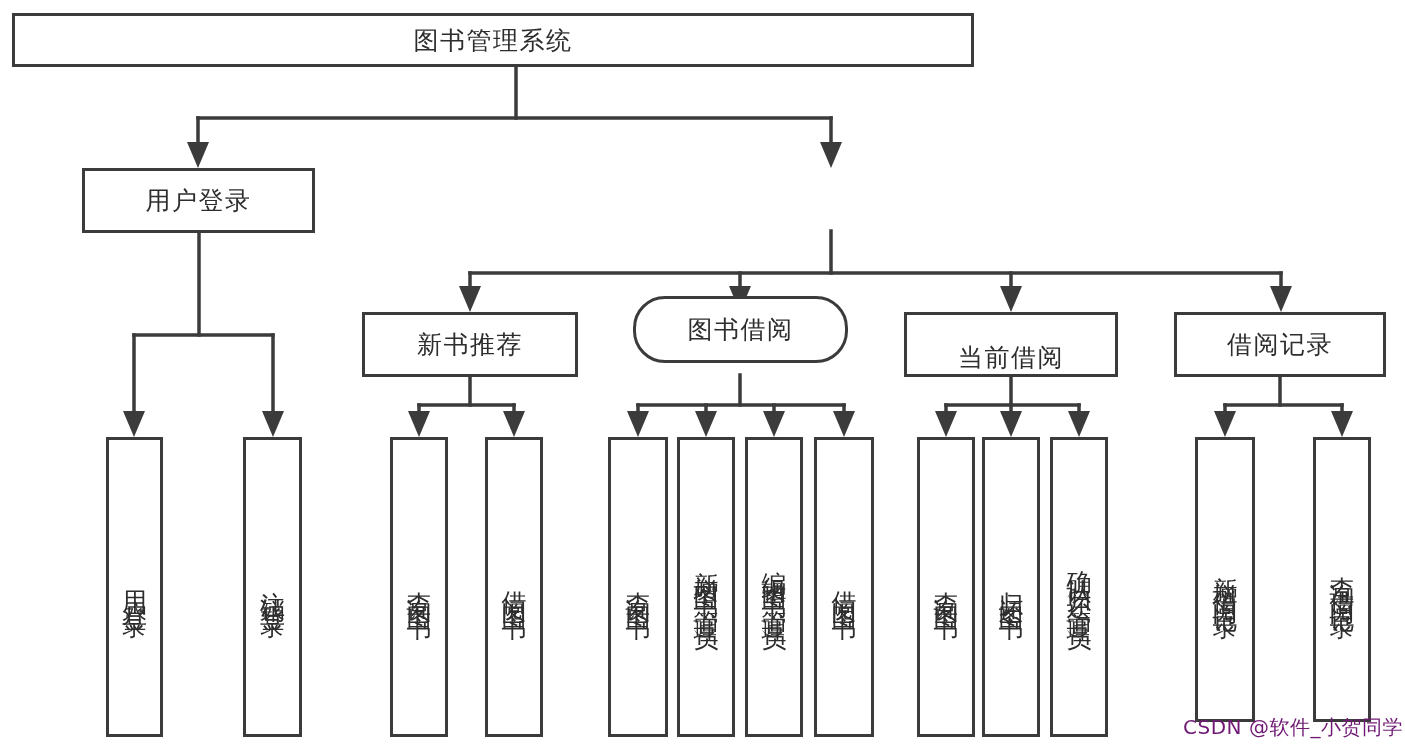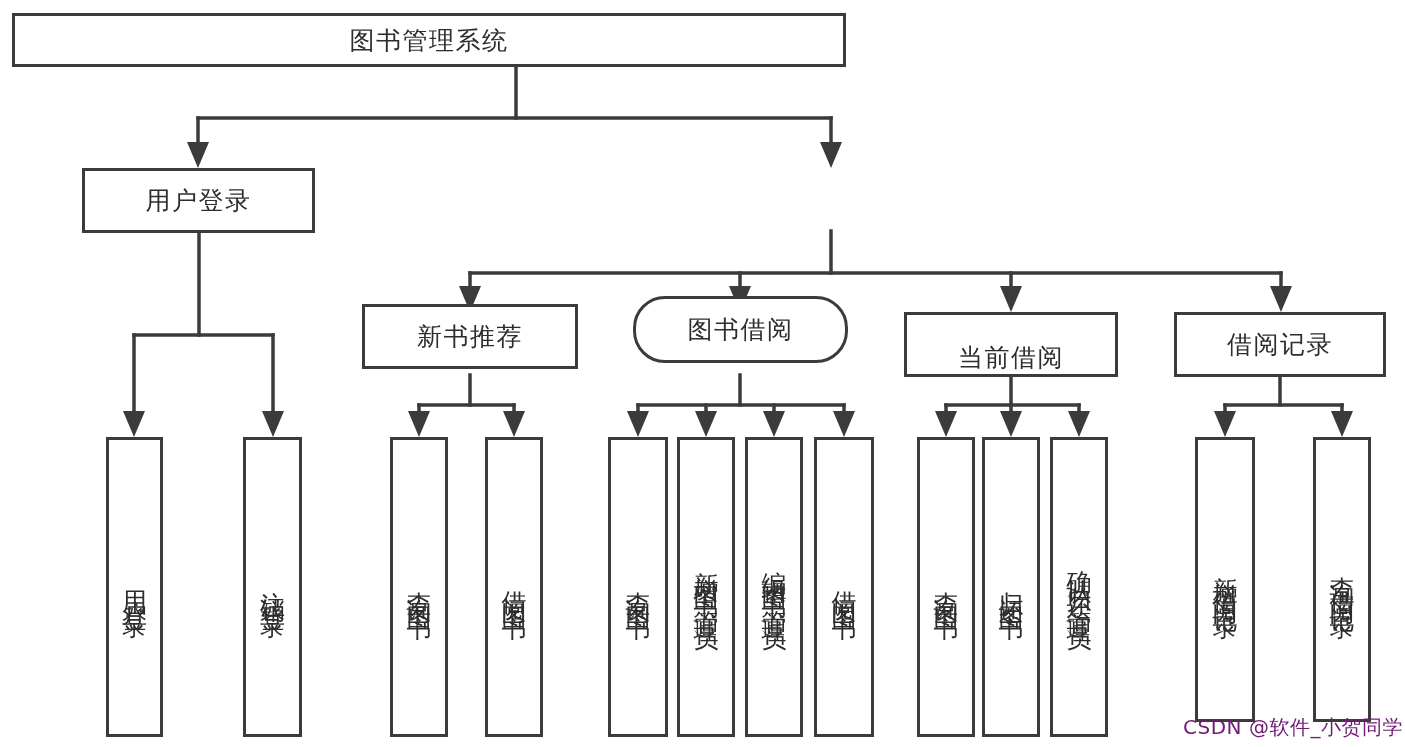--- a/index.html
+++ b/index.html
@@ -125,29 +125,29 @@
       <polygon points="763,411 785,411 774,437"></polygon>
       <polygon points="833,411 855,411 844,437"></polygon>
       <polygon points="935,411 957,411 946,437"></polygon>
       <polygon points="1000,411 1022,411 1011,437"></polygon>
       <polygon points="1068,411 1090,411 1079,437"></polygon>
       <polygon points="1214,411 1236,411 1225,437"></polygon>
       <polygon points="1331,411 1353,411 1342,437"></polygon>
     </g>
   </svg>
 
-  <div class="hnode" style="left:12px; top:13px; width:834px; height:54px;">
+  <div class="hnode" style="left:12px; top:13px; width:962px; height:54px;">
     <span>图书管理系统</span>
   </div>
 
   <div class="hnode" style="left:82px; top:168px; width:233px; height:65px;">
     <span>用户登录</span>
   </div>
 
-  <div class="hnode" style="left:362px; top:304px; width:216px; height:65px;">
+  <div class="hnode" style="left:362px; top:312px; width:216px; height:65px;">
     <span>新书推荐</span>
   </div>
   <div class="hnode" style="left:633px; top:296px; width:215px; height:67px;border-radius:32px;">
     <span>图书借阅</span>
   </div>
   <div class="hnode" style="left:904px; top:312px; width:214px; height:65px;align-items:flex-end;">
     <span>当前借阅</span>
   </div>
   <div class="hnode" style="left:1174px; top:312px; width:212px; height:65px;">
     <span>借阅记录</span>

